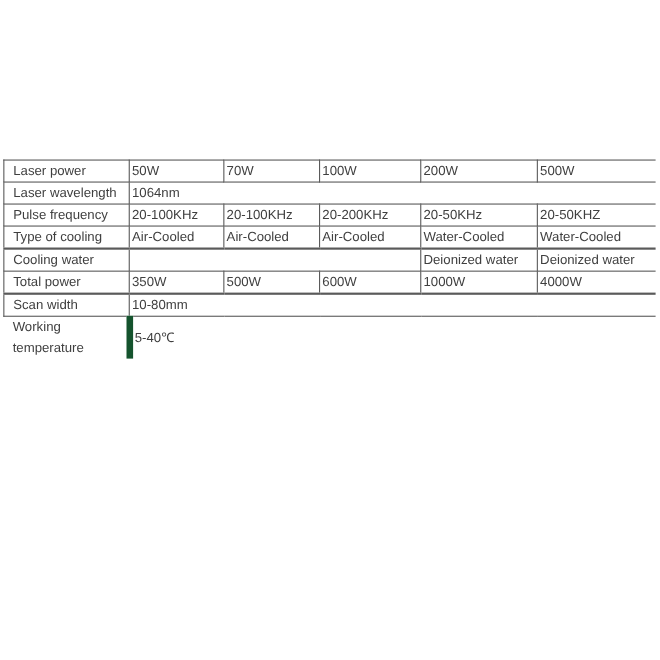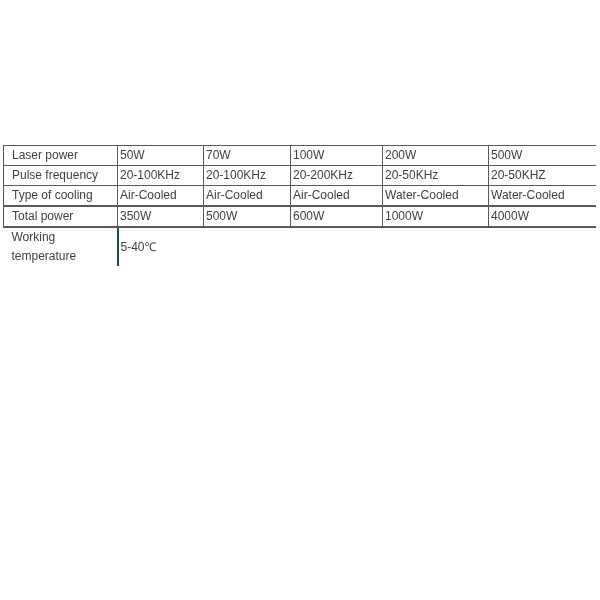--- a/index.html
+++ b/index.html
@@ -37,21 +37,21 @@
   table.spec td.label {
     text-align: left;
     padding: 0 10px 0 8px;
   }
   tr.r-s td { height: 19px; }
   tr.r-m td { height: 38px; }
   tr.r-l td { height: 40px; }
   tr.thick td { border-bottom-width: 2px; }
   
   tr.open td { border-left: none; border-right: none; border-bottom: none; }
-  tr.open td.label { border-right: 2px solid #14532d; }
+  tr.open td.label { border-right: 6px solid #14532d; }
 </style>
 </head>
 <body>
 
 <div class="canvas">
   <table class="spec">
     <colgroup>
       <col style="width:114px">
       <col style="width:86px">
       <col style="width:87px">
@@ -63,52 +63,66 @@
     <tbody>
         <tr class="r-s">
       <td class="label">Laser power</td>
       <td>50W</td>
       <td>70W</td>
       <td>100W</td>
       <td>200W</td>
       <td>500W</td>
     </tr>
 
+    <tr class="r-s">
+      <td class="label">Laser wavelength</td>
+      <td colspan="5">1064nm</td>
+    </tr>
 
     <tr class="r-s">
       <td class="label">Pulse frequency</td>
       <td>20-100KHz</td>
       <td>20-100KHz</td>
       <td>20-200KHz</td>
       <td>20-50KHz</td>
       <td>20-50KHZ</td>
     </tr>
 
     <tr class="r-s thick">
       <td class="label">Type of cooling</td>
       <td>Air-Cooled</td>
       <td>Air-Cooled</td>
       <td>Air-Cooled</td>
       <td>Water-Cooled</td>
       <td>Water-Cooled</td>
     </tr>
 
+    <tr class="r-s">
+      <td class="label">Cooling water</td>
+      <td colspan="3"></td>
+      <td>Deionized water</td>
+      <td>Deionized water</td>
+    </tr>
 
 
 
 
     <tr class="r-s thick">
       <td class="label">Total power</td>
       <td>350W</td>
       <td>500W</td>
       <td>600W</td>
       <td>1000W</td>
       <td>4000W</td>
     </tr>
 
+    <tr class="r-s">
+      <td class="label">Scan width</td>
+      <td colspan="5">10-80mm</td>
+    </tr>
 
 
     <tr class="r-m open">
       <td class="label">Working temperature</td>
       <td colspan="5">5-40℃</td>
     </tr>
   </tbody>
     </table>
 </div>
 

